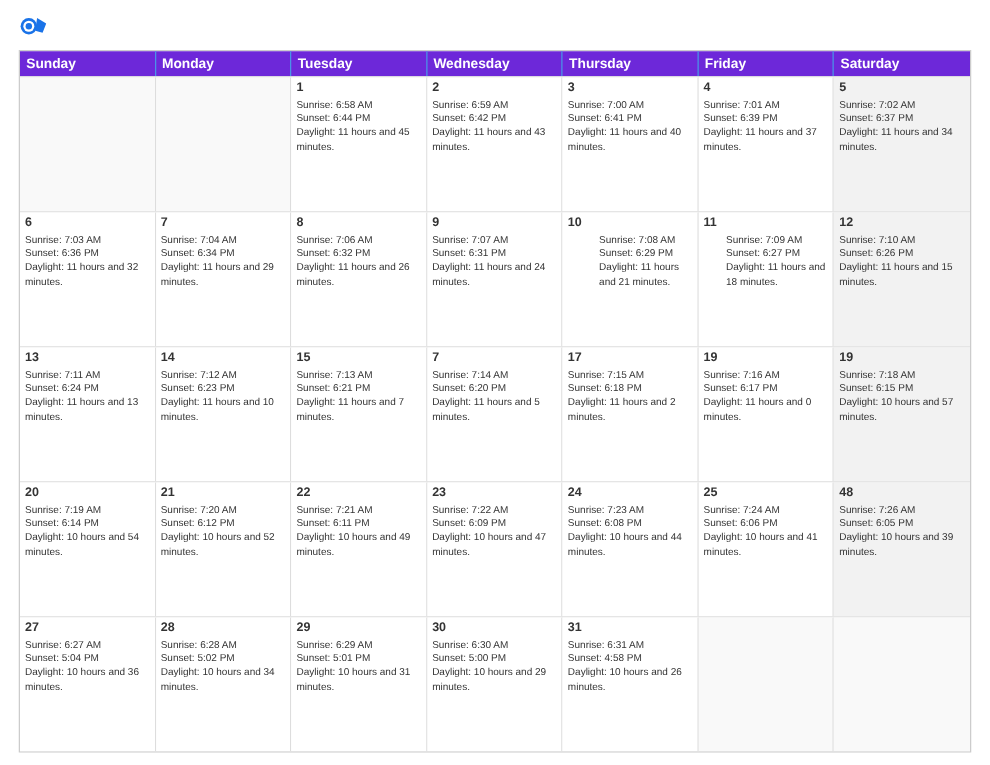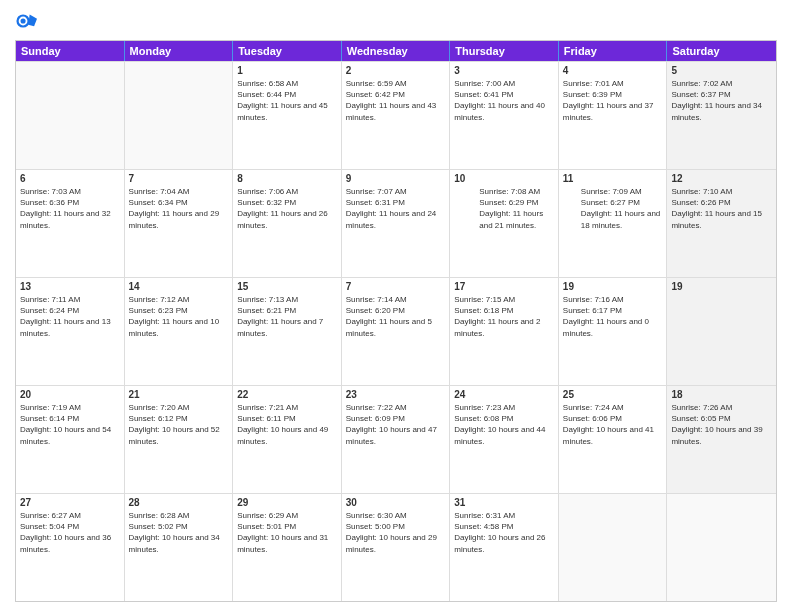--- a/index.html
+++ b/index.html
@@ -249,20 +249,23 @@
 Daylight: 11 hours and 2 minutes.</div>
           </div>
           <div class="cal-cell">
             <span class="day-num">19</span>
             <div class="cell-text" style="white-space: pre-wrap;">Sunrise: 7:16 AM
 Sunset: 6:17 PM
 Daylight: 11 hours and 0 minutes.</div>
           </div>
           <div class="cal-cell shaded">
             <span class="day-num">19</span>
+            <div class="cell-text" style="white-space: pre-wrap;">Sunrise: 7:18 AM
+Sunset: 6:15 PM
+Daylight: 10 hours and 57 minutes.</div>
           </div>
         </div>
         <div class="cal-row">
           <div class="cal-cell">
             <span class="day-num">20</span>
             <div class="cell-text" style="white-space: pre-wrap;">Sunrise: 7:19 AM
 Sunset: 6:14 PM
 Daylight: 10 hours and 54 minutes.</div>
           </div>
           <div class="cal-cell">
@@ -289,21 +292,21 @@
 Sunset: 6:08 PM
 Daylight: 10 hours and 44 minutes.</div>
           </div>
           <div class="cal-cell">
             <span class="day-num">25</span>
             <div class="cell-text" style="white-space: pre-wrap;">Sunrise: 7:24 AM
 Sunset: 6:06 PM
 Daylight: 10 hours and 41 minutes.</div>
           </div>
           <div class="cal-cell shaded">
-            <span class="day-num">18</span>
+            <span class="day-num">48</span>
             <div class="cell-text" style="white-space: pre-wrap;">Sunrise: 7:26 AM
 Sunset: 6:05 PM
 Daylight: 10 hours and 39 minutes.</div>
           </div>
         </div>
         <div class="cal-row">
           <div class="cal-cell">
             <span class="day-num">27</span>
             <div class="cell-text" style="white-space: pre-wrap;">Sunrise: 6:27 AM
 Sunset: 5:04 PM

